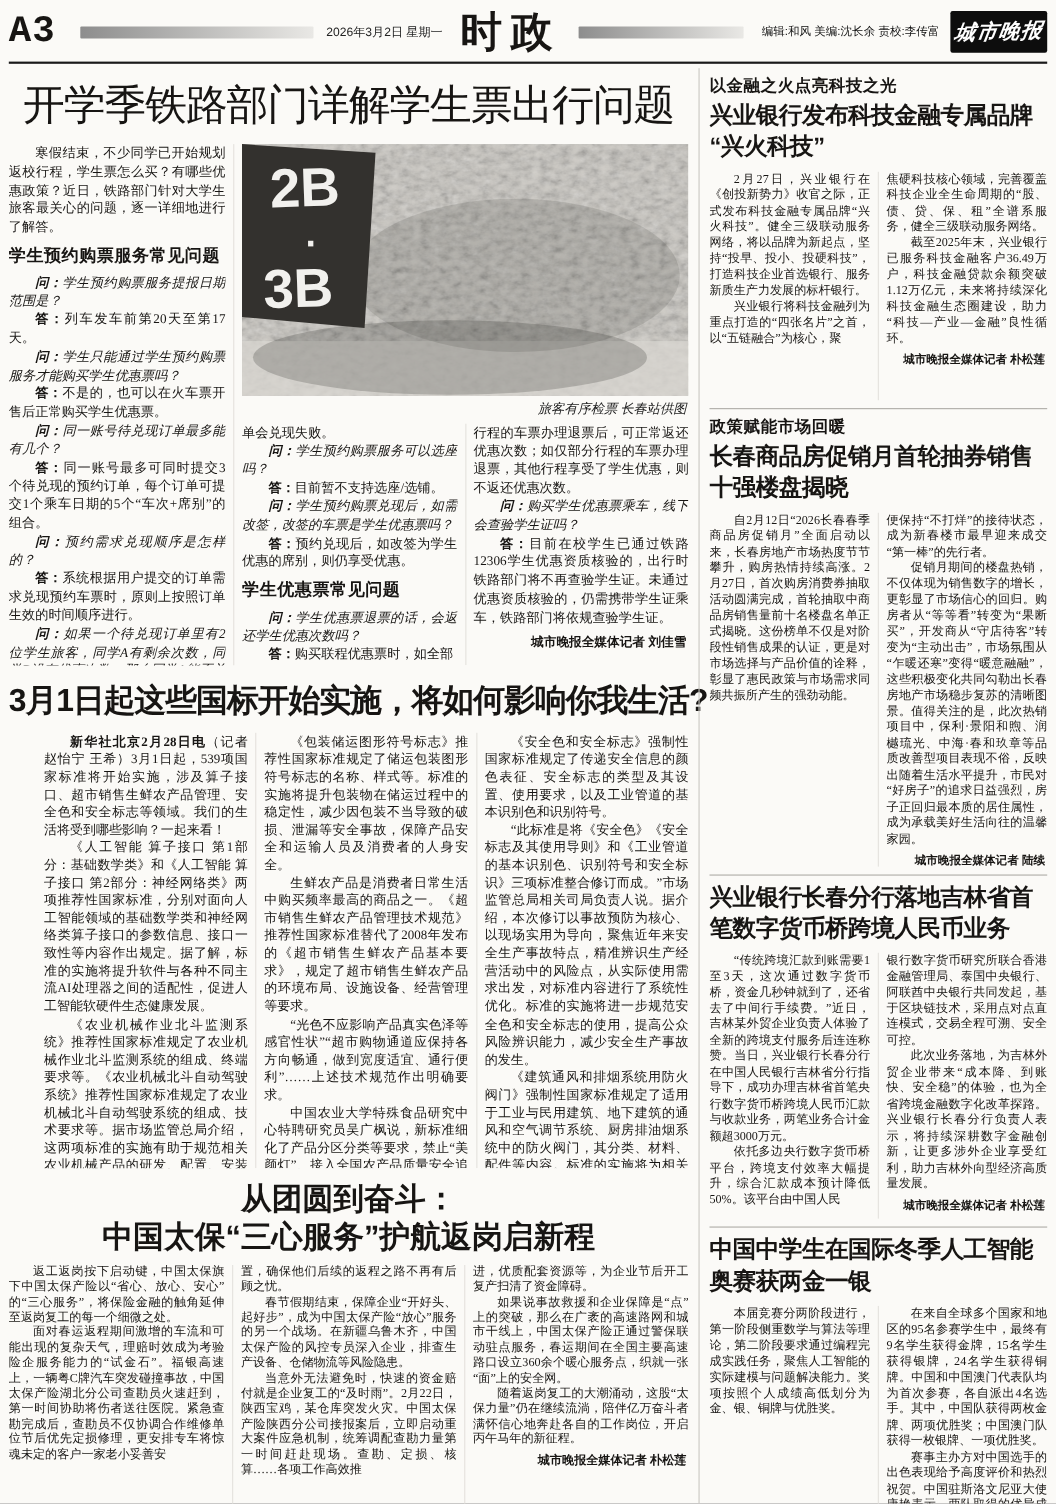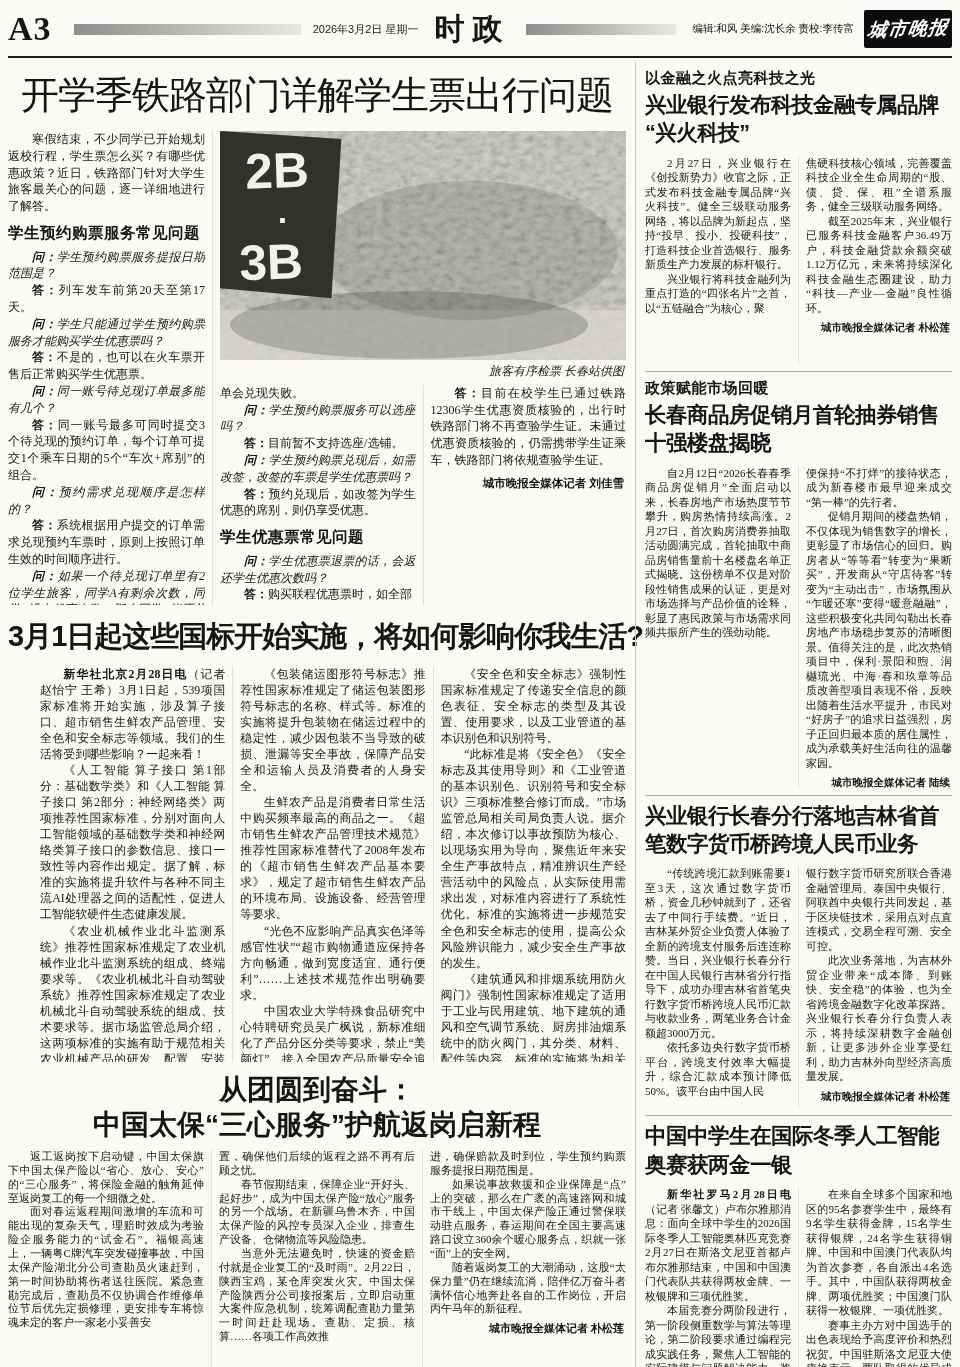--- a/index.html
+++ b/index.html
@@ -12,25 +12,25 @@
   }
   *{box-sizing:border-box;margin:0;padding:0;}
   html,body{background:#888;}
   #page{
     width:960px;height:1367px;margin:0 auto;background:var(--paper);
     color:var(--ink);font-family:var(--serif);overflow:hidden;
     padding:6px 8px 0 8px;position:relative;
   }
   
   #masthead{height:52px;display:flex;align-items:center;border-bottom:2px solid #1a1a1a;padding-bottom:4px;}
-  .page-no{font-family:Liberation Serif, serif;font-weight:900;font-size:34px;letter-spacing:1px;margin-right:10px;}
+  .page-no{font-family:Liberation Mono, monospace;font-weight:900;font-size:34px;letter-spacing:1px;margin-right:10px;}
   .grad-bar{height:11px;background:linear-gradient(to right,#8d8d8d,#e9e8e5);flex:1;margin:0 12px;border-radius:1px;}
   .grad-bar.second{max-width:150px;}
   .date-line{font-family:var(--sans);font-size:11px;white-space:nowrap;color:#222;}
-  .section-title{font-family:var(--sans);font-weight:900;font-size:30px;letter-spacing:8px;margin:0 4px 0 16px;white-space:nowrap;}
+  .section-title{font-family:var(--sans);font-weight:900;font-size:38px;letter-spacing:8px;margin:0 4px 0 16px;white-space:nowrap;}
   .credits{font-family:var(--sans);font-size:10.5px;white-space:nowrap;color:#111;margin:0 10px 0 4px;}
   .logo-box{background:#0d0d0d;color:#fff;width:88px;height:38px;display:flex;align-items:center;justify-content:center;border-radius:2px;}
   .logo-box span{font-family:var(--serif);font-style:italic;font-weight:bold;font-size:19px;transform:skewX(-10deg) rotate(-2deg);letter-spacing:1px;white-space:nowrap;}
   
   #main{display:flex;margin-top:4px;}
   #left-region{width:618px;}
   #right-region{flex:1;border-left:1px solid var(--rule);margin-left:9px;padding-left:9px;}
   
   .para{font-size:12px;line-height:1.4;text-align:justify;text-indent:2em;}
   .t-cont{text-indent:0;}
@@ -136,20 +136,22 @@
                   <p class="para t-cont">单会兑现失败。</p>
                   <p class="para t-q"><b>问：</b>学生预约购票服务可以选座吗？</p>
                   <p class="para t-a"><b>答：</b>目前暂不支持选座/选铺。</p>
                   <p class="para t-q"><b>问：</b>学生预约购票兑现后，如需改签，改签的车票是学生优惠票吗？</p>
                   <p class="para t-a"><b>答：</b>预约兑现后，如改签为学生优惠的席别，则仍享受优惠。</p>
                   <p class="para t-sub">学生优惠票常见问题</p>
                   <p class="para t-q"><b>问：</b>学生优惠票退票的话，会返还学生优惠次数吗？</p>
                   <p class="para t-a"><b>答：</b>购买联程优惠票时，如全部</p>
                 </div>
               <div class="col">
+                  <p class="para t-cont">行程的车票办理退票后，可正常返还优惠次数；如仅部分行程的车票办理退票，其他行程享受了学生优惠，则不返还优惠次数。</p>
+                  <p class="para t-q"><b>问：</b>购买学生优惠票乘车，线下会查验学生证吗？</p>
                   <p class="para t-a"><b>答：</b>目前在校学生已通过铁路12306学生优惠资质核验的，出行时铁路部门将不再查验学生证。未通过优惠资质核验的，仍需携带学生证乘车，铁路部门将依规查验学生证。</p>
                   <p class="para t-byline">城市晚报全媒体记者 刘佳雪</p>
                 </div>
             </div>
           </div>
         </div>
       </div>
 
       <div class="article">
         <h1 class="std-headline">3月1日起这些国标开始实施，将如何影响你我生活?</h1>
@@ -182,21 +184,21 @@
           <div class="col">
               <p class="para t-p">返工返岗按下启动键，中国太保旗下中国太保产险以“省心、放心、安心”的“三心服务”，将保险金融的触角延伸至返岗复工的每一个细微之处。</p>
               <p class="para t-p">面对春运返程期间激增的车流和可能出现的复杂天气，理赔时效成为考验险企服务能力的“试金石”。福银高速上，一辆粤C牌汽车突发碰撞事故，中国太保产险湖北分公司查勘员火速赶到，第一时间协助将伤者送往医院。紧急查勘完成后，查勘员不仅协调合作维修单位节后优先定损修理，更安排专车将惊魂未定的客户一家老小妥善安</p>
             </div>
           <div class="col">
               <p class="para t-cont">置，确保他们后续的返程之路不再有后顾之忧。</p>
               <p class="para t-p">春节假期结束，保障企业“开好头、起好步”，成为中国太保产险“放心”服务的另一个战场。在新疆乌鲁木齐，中国太保产险的风控专员深入企业，排查生产设备、仓储物流等风险隐患。</p>
               <p class="para t-p">当意外无法避免时，快速的资金赔付就是企业复工的“及时雨”。2月22日，陕西宝鸡，某仓库突发火灾。中国太保产险陕西分公司接报案后，立即启动重大案件应急机制，统筹调配查勘力量第一时间赶赴现场。查勘、定损、核算……各项工作高效推</p>
             </div>
           <div class="col">
-              <p class="para t-cont">进，确保赔款及时到位，学生预约购票服务提报日期范围是。</p>
+              <p class="para t-cont">进，优质配套资源等，为企业节后开工复产扫清了资金障碍。</p>
               <p class="para t-p">如果说事故救援和企业保障是“点”上的突破，那么在广袤的高速路网和城市干线上，中国太保产险正通过警保联动驻点服务，春运期间在全国主要高速路口设立360余个暖心服务点，织就一张“面”上的安全网。</p>
               <p class="para t-p">随着返岗复工的大潮涌动，这股“太保力量”仍在继续流淌，陪伴亿万奋斗者满怀信心地奔赴各自的工作岗位，开启丙午马年的新征程。</p>
               <p class="para t-byline">城市晚报全媒体记者 朴松莲</p>
             </div>
         </div>
       </div>
 
     </div>
 
     <div id="right-region">
@@ -244,21 +246,20 @@
               <p class="para t-p">此次业务落地，为吉林外贸企业带来“成本降、到账快、安全稳”的体验，也为全省跨境金融数字化改革探路。兴业银行长春分行负责人表示，将持续深耕数字金融创新，让更多涉外企业享受红利，助力吉林外向型经济高质量发展。</p>
               <p class="para t-byline">城市晚报全媒体记者 朴松莲</p>
             </div>
         </div>
       </div>
 
       <div class="side-article">
         <h2 class="side-headline">中国中学生在国际冬季人工智能奥赛获两金一银</h2>
         <div class="cols side-cols h-a4">
           <div class="col">
-              <p class="para t-p"><b>新华社罗马2月28日电</b>（记者 张馨文）卢布尔雅那消息：面向全球中学生的2026国际冬季人工智能奥林匹克竞赛2月27日在斯洛文尼亚首都卢布尔雅那结束，中国和中国澳门代表队共获得两枚金牌、一枚银牌和三项优胜奖。</p>
               <p class="para t-p">本届竞赛分两阶段进行，第一阶段侧重数学与算法等理论，第二阶段要求通过编程完成实践任务，聚焦人工智能的实际建模与问题解决能力。奖项按照个人成绩高低划分为金、银、铜牌与优胜奖。</p>
             </div>
           <div class="col">
               <p class="para t-p">在来自全球多个国家和地区的95名参赛学生中，最终有9名学生获得金牌，15名学生获得银牌，24名学生获得铜牌。中国和中国澳门代表队均为首次参赛，各自派出4名选手。其中，中国队获得两枚金牌、两项优胜奖；中国澳门队获得一枚银牌、一项优胜奖。</p>
               <p class="para t-p">赛事主办方对中国选手的出色表现给予高度评价和热烈祝贺。中国驻斯洛文尼亚大使康艳表示，两队取得的优异成绩充分展现了中国青少年在人工智能领域的扎实专业能力和创新潜力。</p>
             </div>
         </div>
       </div>
 
     </div>

